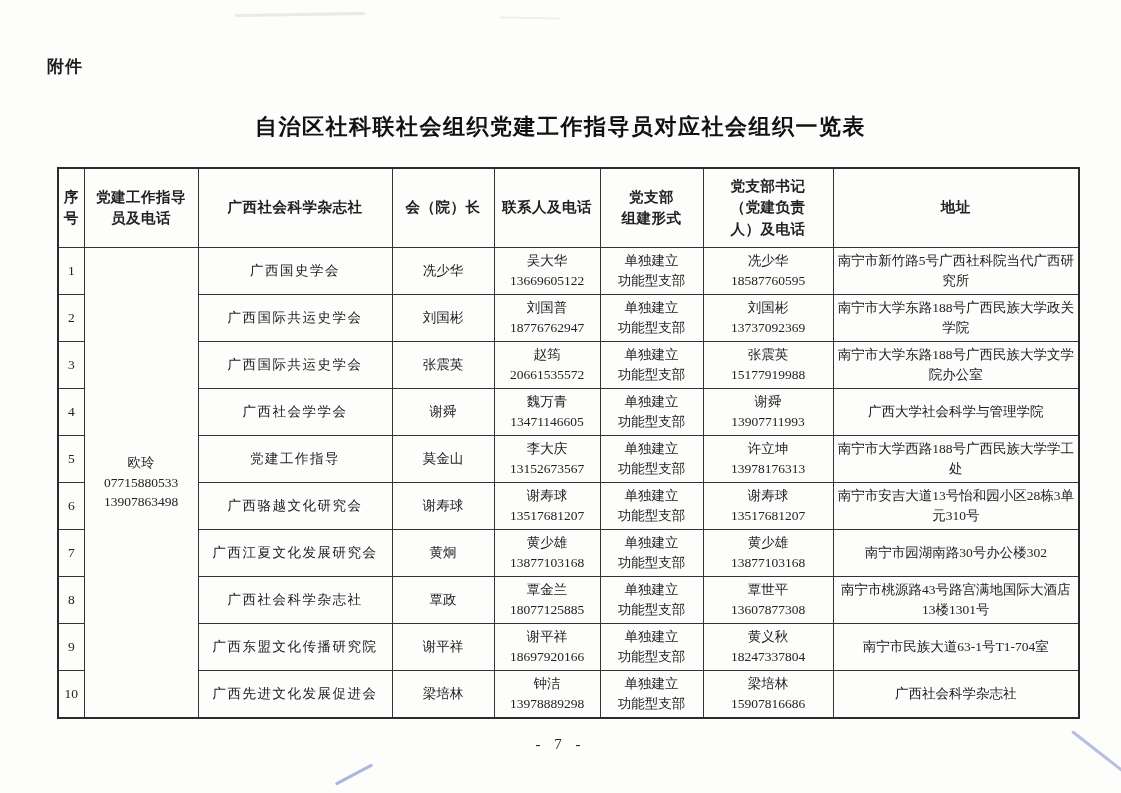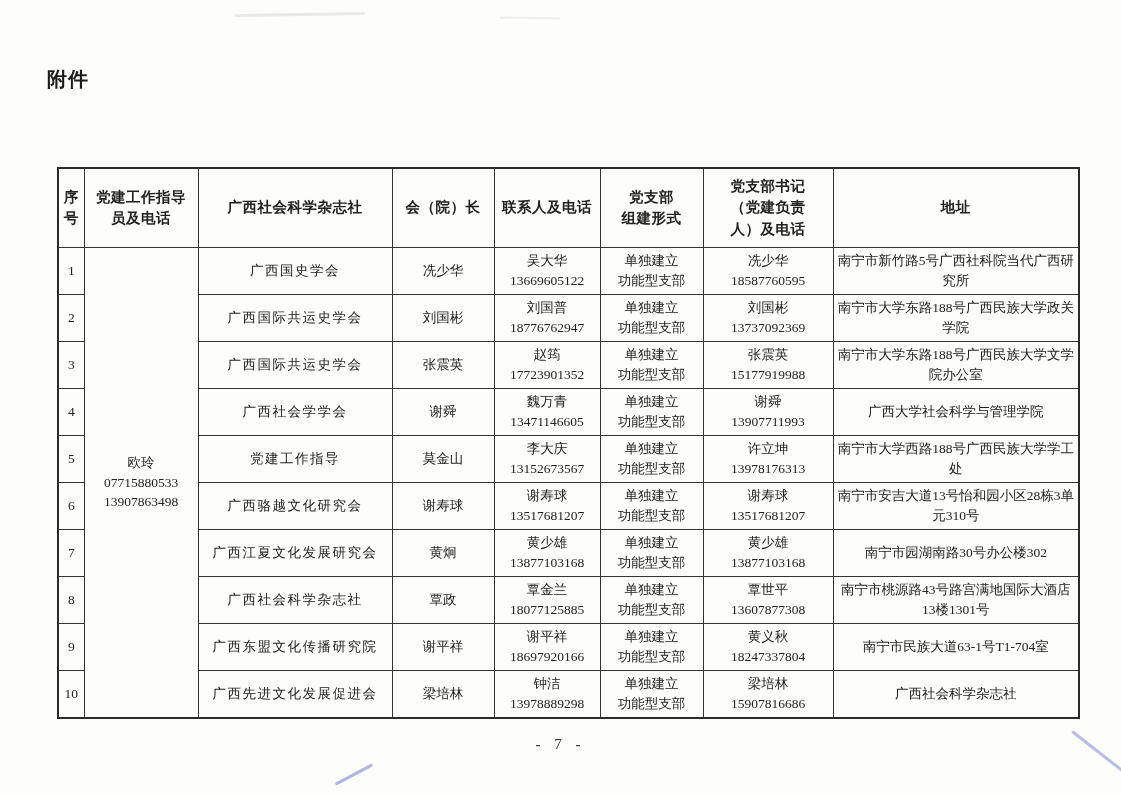--- a/index.html
+++ b/index.html
@@ -9,23 +9,23 @@
     font-family: "Liberation Serif", "DejaVu Serif", serif;
     color: #1c1c1c;
     position: relative;
     overflow: hidden;
   }
   .page {
     position: absolute; inset: 0;
     background: #fdfdfc;
   }
   .attachment {
-    position: absolute; left: 47px; top: 66px;
+    position: absolute; left: 47px; top: 55px;
     font-family: "Liberation Sans", "DejaVu Sans", sans-serif;
-    font-size: 20px; font-weight: 600; letter-spacing: 1px;
+    font-size: 17px; font-weight: 600; letter-spacing: 1px;
   }
   .doc-title {
     position: absolute; left: 0; top: 112px; width: 1121px;
     text-align: center;
     font-family: "Liberation Sans", "DejaVu Sans", sans-serif;
     font-size: 22px; font-weight: 800; letter-spacing: 1.5px;
     color: #111;
   }
   table.main {
     position: absolute; left: 57px; top: 167px;
@@ -84,20 +84,21 @@
     border-radius: 2px;
   }
 </style>
 </head>
 <body>
 
 <div class="page">
 
   <div class="attachment">附件</div>
 
+  <div class="doc-title">自治区社科联社会组织党建工作指导员对应社会组织一览表</div>
 
   <table class="main">
     <colgroup>
       <col style="width:26px">
         <col style="width:114px">
         <col style="width:194px">
         <col style="width:102px">
       <col style="width:106px">
         <col style="width:103px">
         <col style="width:130px">
@@ -146,21 +147,21 @@
 功能型支部</td>
         <td class="ml">刘国彬
 13737092369</td>
         <td class="addr-cell">南宁市大学东路188号广西民族大学政关学院</td>
       </tr>
       <tr>
         <td class="num-cell">3</td>
         <td class="org-cell">广西国际共运史学会</td>
         <td>张震英</td>
         <td class="ml">赵筠
-17723901352</td>
+20661535572</td>
         <td class="ml">单独建立
 功能型支部</td>
         <td class="ml">张震英
 15177919988</td>
         <td class="addr-cell">南宁市大学东路188号广西民族大学文学院办公室</td>
       </tr>
       <tr>
         <td class="num-cell">4</td>
         <td class="org-cell">广西社会学学会</td>
         <td>谢舜</td>

